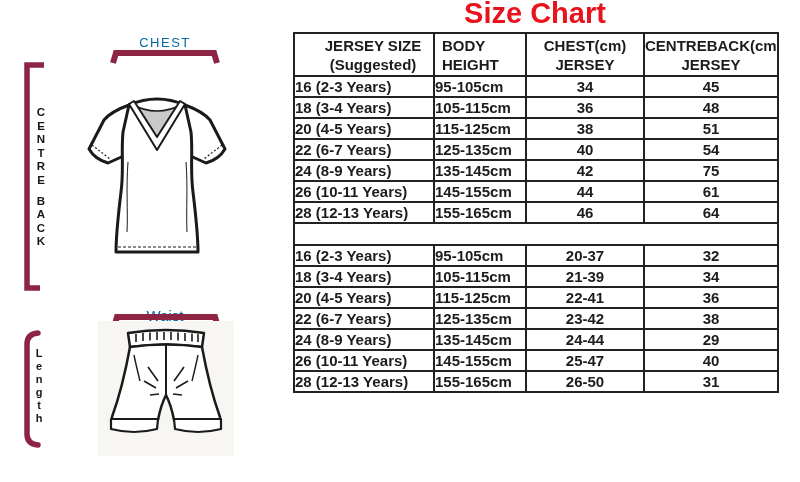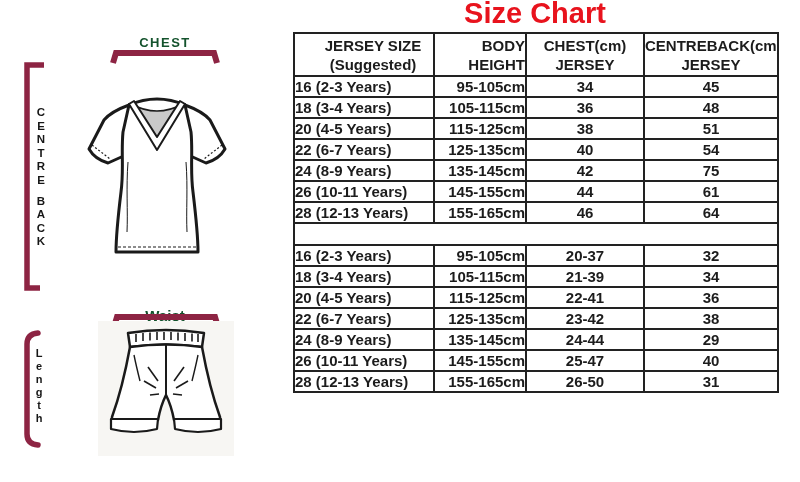--- a/index.html
+++ b/index.html
@@ -17,29 +17,29 @@
     position:absolute;left:293px;top:32px;width:484px;
     border-collapse:collapse;table-layout:fixed;
   }
   table.size th,table.size td{
     border:2px solid #222;font-weight:bold;color:#1c1c1c;
     white-space:nowrap;overflow:hidden;padding:0;
   }
   table.size th{height:41px;font-size:15px;line-height:19px;vertical-align:middle;}
   table.size td{height:19px;font-size:15px;}
   .c0{text-align:left;padding-left:6px;}
-  .c1{text-align:right;padding-left:7px;}
+  .c1{text-align:left;padding-left:7px;}
   .c2,.c3{text-align:center;}
   tr.hrow.jersey .c0{text-align:center;padding-left:18px;}
   tr.hrow.shorts .c0{text-align:left;padding-left:4px;}
   tr.hrow.shorts .c0 div:nth-child(2){padding-left:13px;}
   tr.hrow .c1{padding-left:7px;}
   tr.spacer td{height:20px;border-top:2px solid #222;border-bottom:2px solid #222;}
   
-  .lbl{position:absolute;font-weight:bold;color:#14532d;}
+  .lbl{position:absolute;font-weight:normal;color:#0369a1;}
   .chest-lbl{left:112px;top:35px;width:106px;text-align:center;font-size:13px;letter-spacing:1.5px;}
   .waist-lbl{left:112px;top:294px;width:106px;text-align:center;font-size:15px;margin-top:13px;}
   .vstack{position:absolute;display:flex;flex-direction:column;align-items:center;
     font-weight:bold;color:#161616;}
   .cb-stack{left:34px;top:106px;font-size:11.5px;line-height:13.6px;width:14px;}
   .len-stack{left:33px;top:347px;font-size:11px;line-height:13px;width:12px;}
   .vstack .gap{height:7px;}
   .bracket{position:absolute;color:var(--maroon,#8d2443);}
   .chest-bracket{left:110px;top:47px;}
   .waist-bracket{left:111px;top:311px;}

